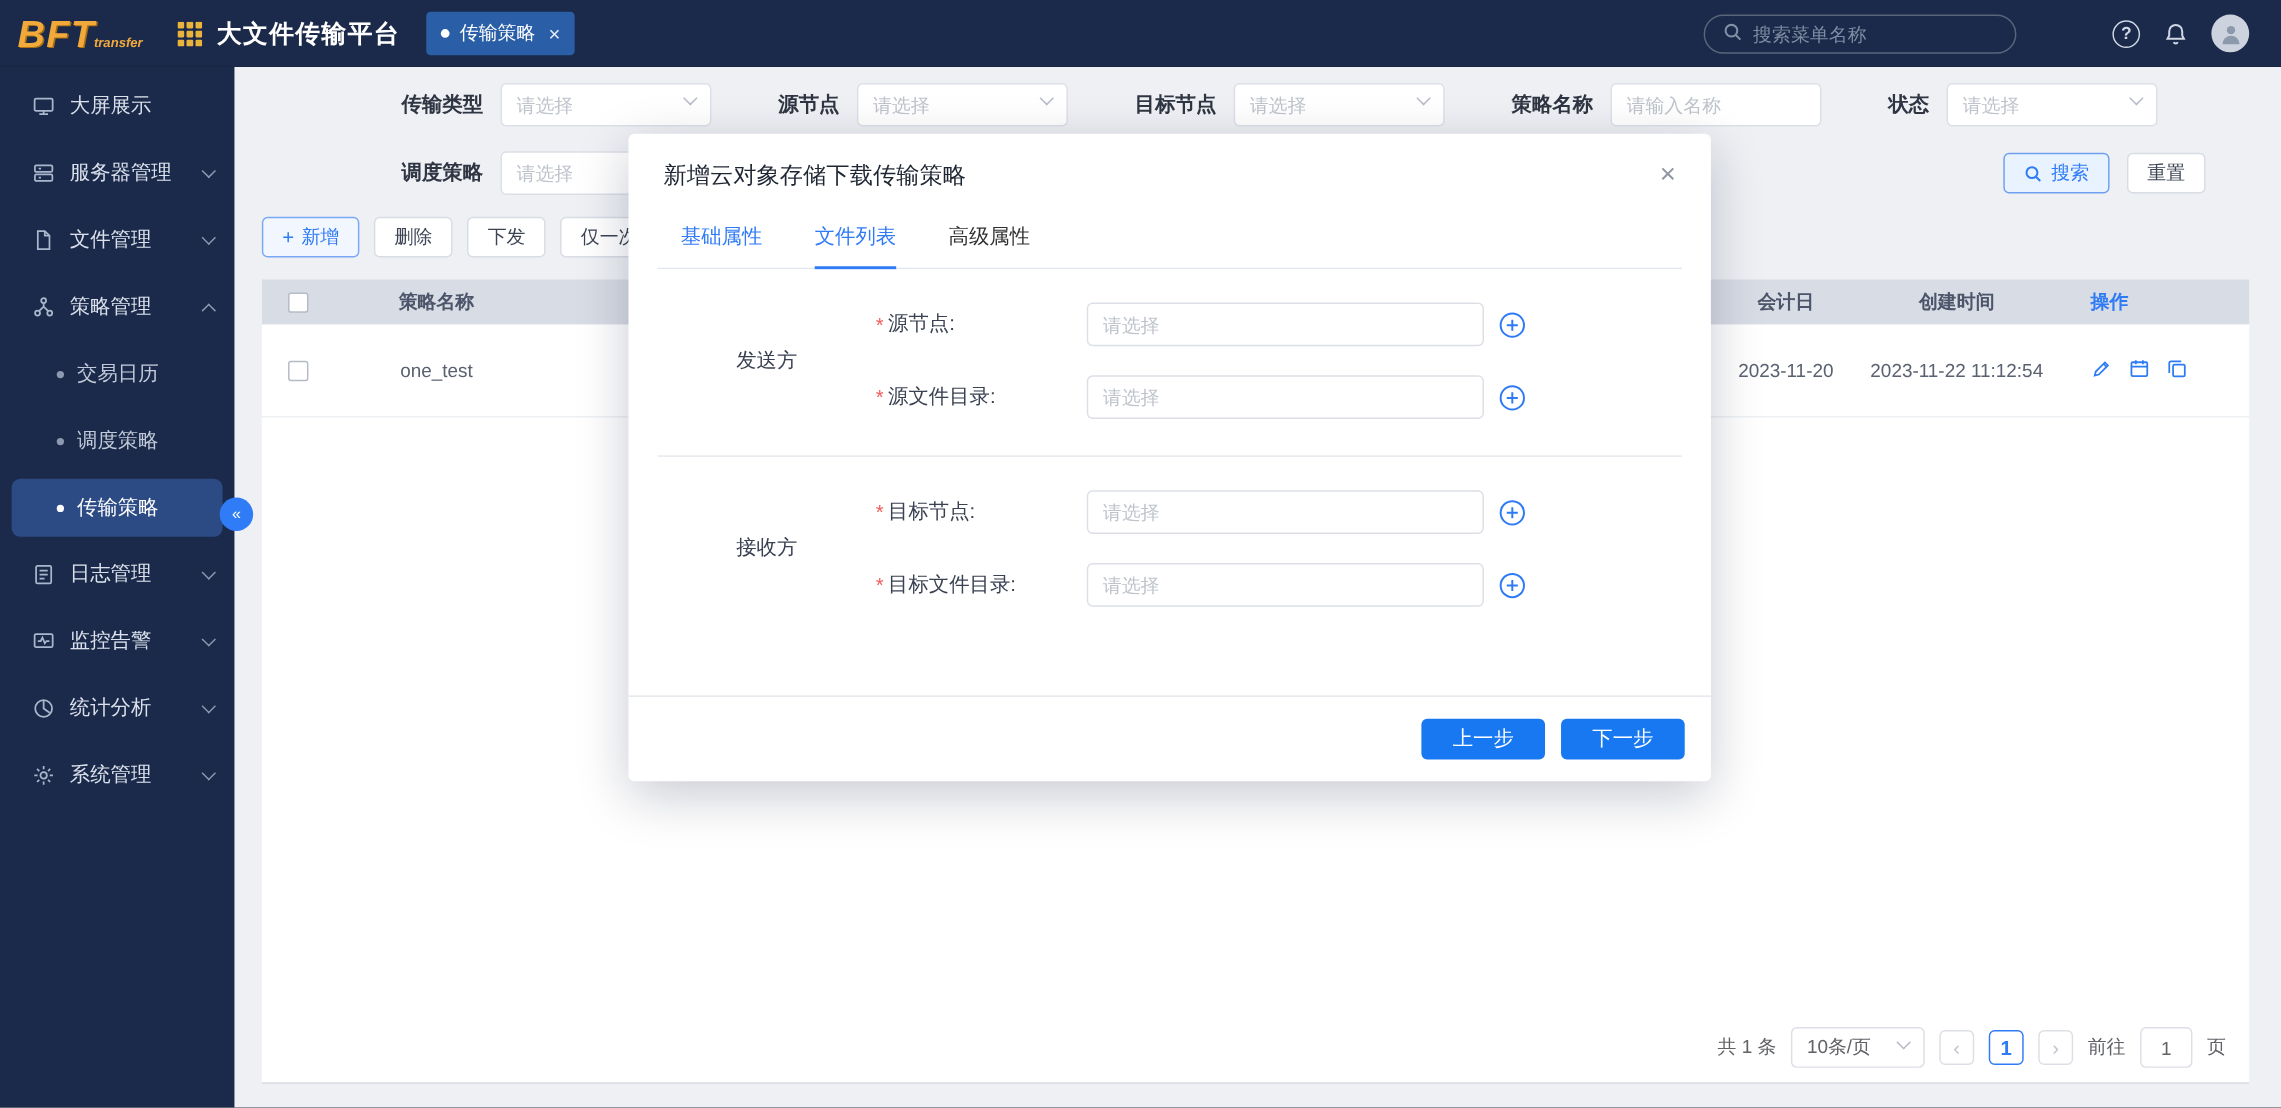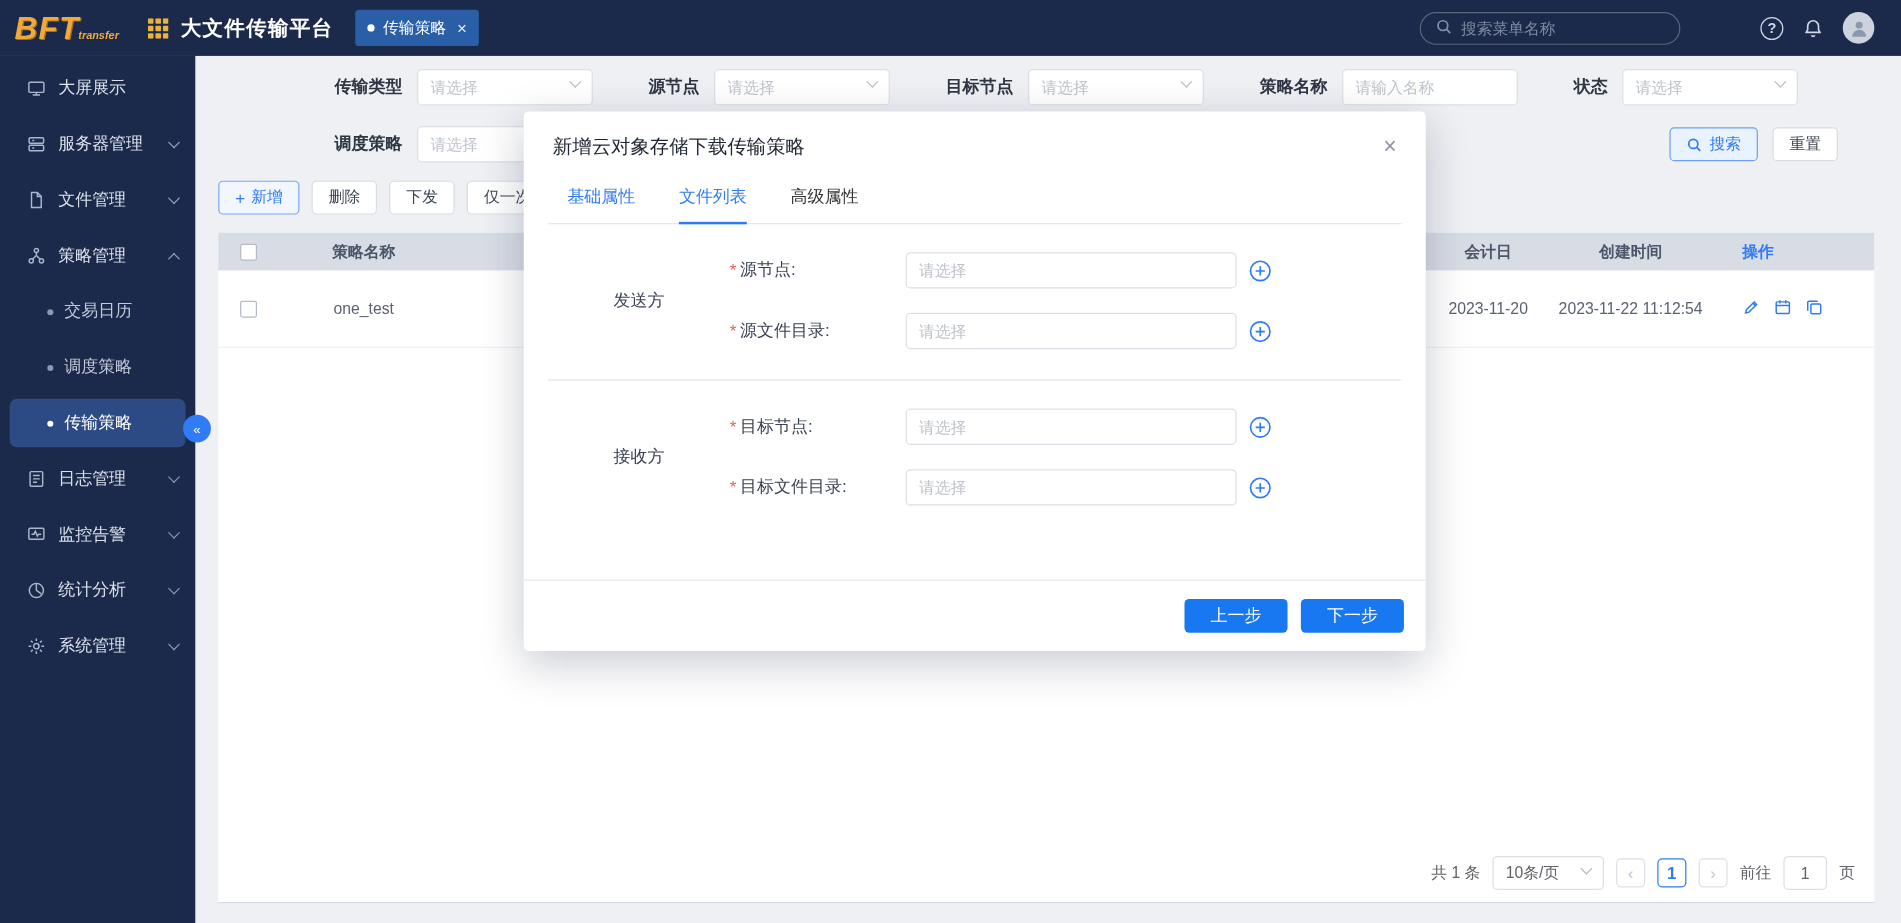--- a/index.html
+++ b/index.html
@@ -1,17 +1,17 @@
 <!DOCTYPE html>
 <html><head>
 <meta charset="utf-8">
 <style>
   *{box-sizing:border-box;margin:0;padding:0}
   html,body{margin:0;background:#9aa0ab}
-  .viewport{position:relative;width:1901px;height:923px;overflow:hidden;background:#0f766e;
+  .viewport{position:relative;width:1901px;height:923px;overflow:hidden;background:#000000;
     font-family:"Liberation Sans","DejaVu Sans",sans-serif}
   .stage{position:absolute;left:0;top:0;width:1568px;height:762px;
     transform:scale(1.21237);transform-origin:0 0;font-size:14px;color:#303133}
 
   
   .hd{position:absolute;left:0;top:0;width:1568px;height:46px;background:#1b2a4a;
     display:flex;align-items:center;z-index:5}
   .logo{display:flex;align-items:baseline;padding:0 10px 0 12px;min-width:116px}
   .logo-main{font-style:italic;font-weight:900;font-size:26px;color:#f2a93b;letter-spacing:1px;
     text-shadow:1px 1px 0 #a86f14}

